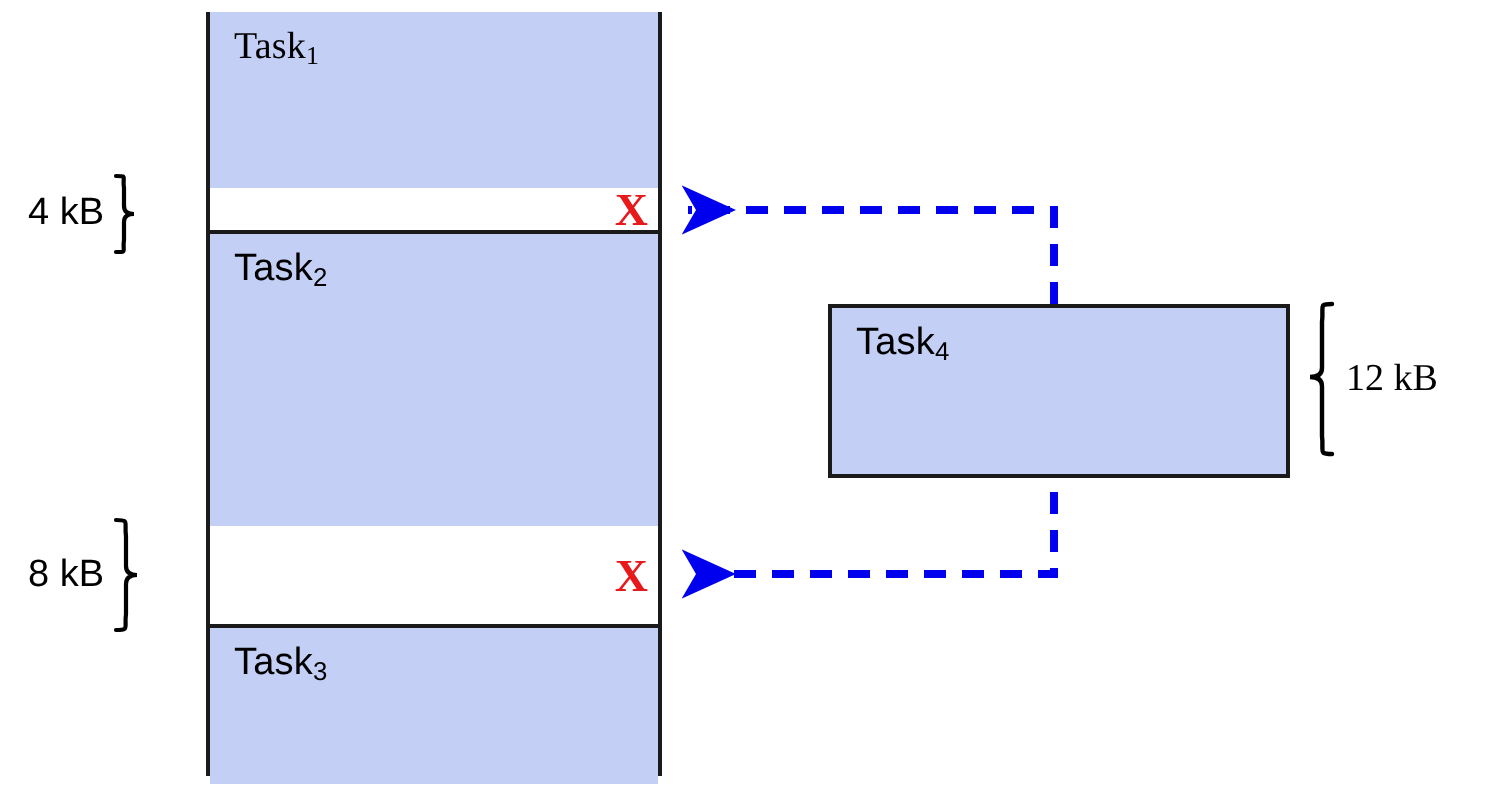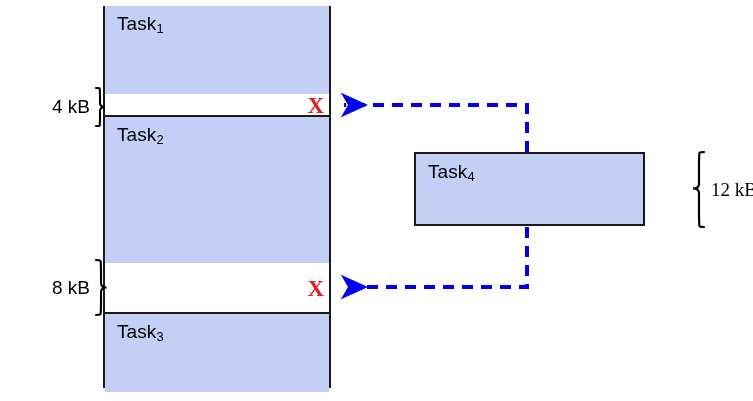--- a/index.html
+++ b/index.html
@@ -32,21 +32,21 @@
 
   .task-block {
     position: absolute;
     left: 0;
     width: 100%;
     background: #c3cff4;
     box-sizing: border-box;
     border-top: 2px solid #1a1a1a;
     border-bottom: 2px solid #1a1a1a;
   }
-  .task-block.t1 { top: -2px;  height: 90px;  border-top: none; }
+  .task-block.t1 { top: -2px;  height: 90px;  border-top: none; font-family: Liberation Serif, serif; }
   .task-block.t2 { top: 107px; height: 150px; text-align: center; }
   .task-block.t3 { top: 304px; height: 80px;  border-bottom: none; padding-left: 44px; }
 
   .task-label {
     position: absolute;
     left: 12px;
     top: 7px;
     font-size: 19px;
     color: #000000;
     white-space: nowrap;
@@ -80,21 +80,20 @@
     font-family: "Liberation Serif", serif;
     line-height: 1;
   }
 
   
   .size-group {
     position: absolute;
     display: flex;
     align-items: center;
     gap: 4px;
-    margin-left: 38px;
   }
   .size-group.g4 { left: 14px; top: 86px; height: 42px; }
   .size-group.g8 { left: 14px; top: 258px; height: 59px; }
 
   .size-text {
     font-size: 19px;
     color: #000000;
     white-space: nowrap;
   }
   .brace-right,
@@ -102,21 +101,21 @@
     display: block;
     line-height: 0;
   }
 
   
   .task4-box {
     position: absolute;
     left: 414px;
     top: 152px;
     width: 231px;
-    height: 74px;
+    height: 87px;
     background: #c3cff4;
     border: 2px solid #1a1a1a;
     box-sizing: border-box;
     z-index: 4;
   }
 
   .size-group.g12 {
     left: 651px;
     top: 150px;
     height: 80px;

